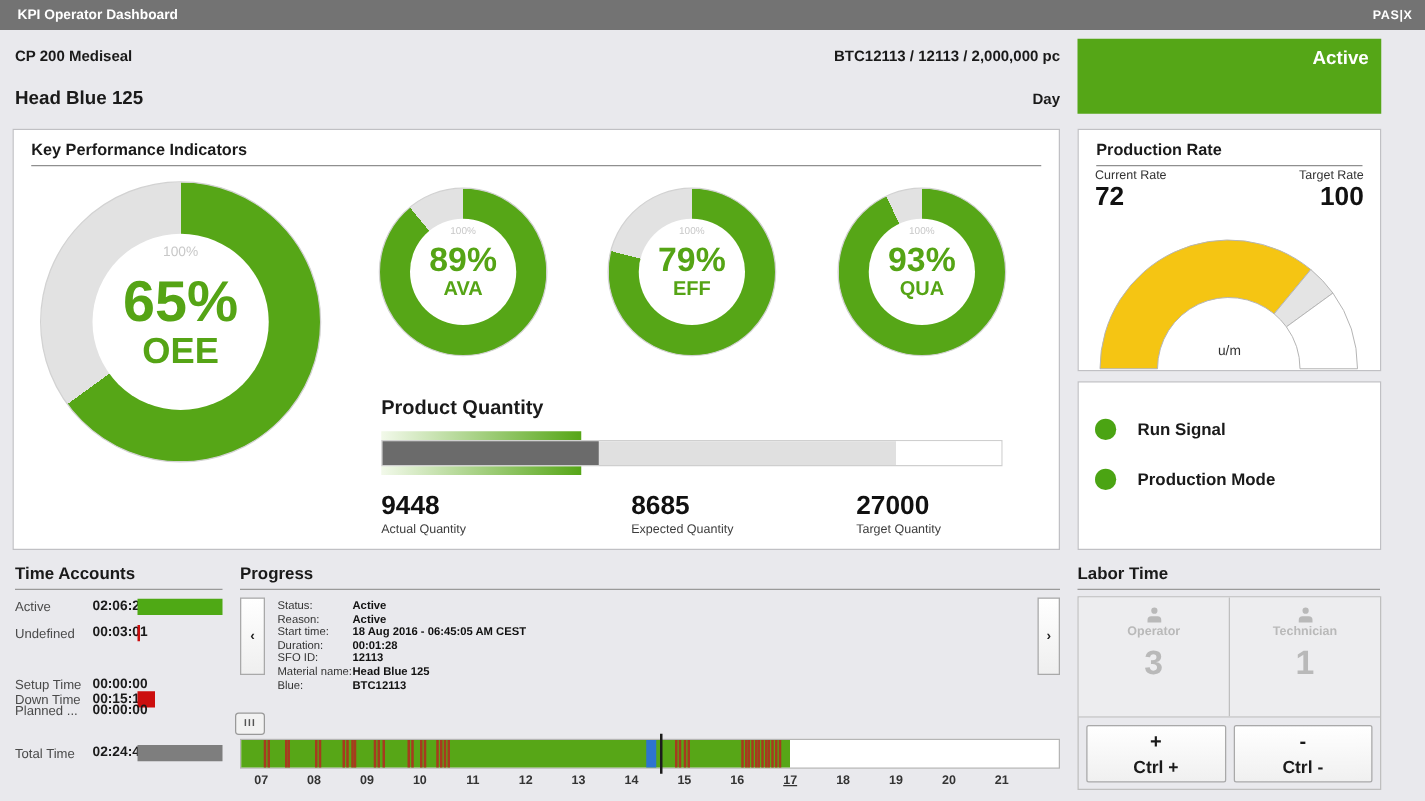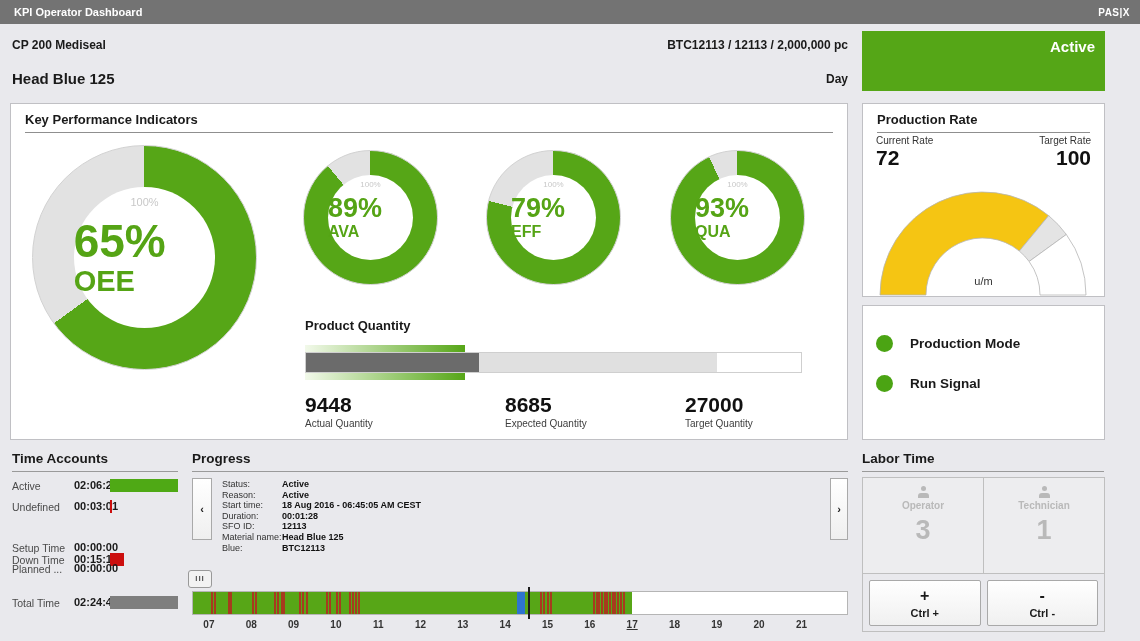--- a/index.html
+++ b/index.html
@@ -24,34 +24,34 @@
   .panel { position:absolute; background:#fff; border:1px solid #c0c0c4; }
   .panel-kpi     { left:10px;  top:103px; width:838px; height:337px; }
   .panel-rate    { left:862px; top:103px; width:243px; height:194px; }
   .panel-signals { left:862px; top:305px; width:243px; height:135px; }
   .panel-hd { font-size:13px; font-weight:bold; margin:8px 14px 0 14px; padding-bottom:5px; border-bottom:1px solid #8f8f8f; }
 
   
   .donut { position:absolute; }
   .donut .ring { position:absolute; inset:0; border-radius:50%; border:1px solid #d2d2d2; }
   .donut .hole { position:absolute; left:18.5%; top:18.5%; width:63%; height:63%; border-radius:50%; background:#fff;
-                 display:flex; flex-direction:column; align-items:flex-start; justify-content:center; }
+                 display:flex; flex-direction:column; align-items:center; justify-content:center; }
   .donut .ref { position:absolute; top:5px; left:0; right:0; text-align:center; color:#c8c8c8; font-size:8px; }
   .donut .val { color:#55a415; font-weight:bold; font-size:27px; line-height:1.05; }
   .donut .lbl { color:#55a415; font-weight:bold; font-size:16px; }
   .donut:nth-child(1){ left:32px; top:145px; width:225px; height:225px; }
   .donut:nth-child(1) .ref { font-size:11px; top:9px; }
   .donut:nth-child(1) .val { font-size:46px; }
   .donut:nth-child(1) .lbl { font-size:29px; }
   .donut:nth-child(2){ left:303px; top:150px; width:135px; height:135px; }
   .donut:nth-child(3){ left:486px; top:150px; width:135px; height:135px; }
   .donut:nth-child(4){ left:670px; top:150px; width:135px; height:135px; }
 
   
-  .bq-title { position:absolute; left:305px; top:318px; font-size:13px; font-weight:bold; }
+  .bq-title { position:absolute; left:305px; top:318px; font-size:16px; font-weight:bold; }
   .bq-wrap  { position:absolute; left:305px; top:345px; width:497px; }
   .bq-strip { height:7px; background:linear-gradient(to right,#f2f9ea,#56a617); }
   .bq-main  { position:relative; height:21px; border:1px solid #cfcfcf; }
   .bq-inner-bg { position:absolute; inset:0; }
   .bq-bar   { position:absolute; left:0; top:0; bottom:0; background:#6b6b6b; }
   .bq-nums  { position:absolute; top:394px; left:0; width:838px; }
   .bq-num   { position:absolute; }
   .bq-num .n { font-size:21px; font-weight:bold; color:#111; line-height:1.05; }
   .bq-num .l { font-size:10px; color:#3d3d3d; margin-top:2px; }
   .bq-num:nth-child(1){ left:305px; } .bq-num:nth-child(2){ left:505px; } .bq-num:nth-child(3){ left:685px; }
@@ -111,21 +111,21 @@
   .lt-tab.active .lt-lbl { color:#1a1a1a; }
   .lt-tab .lt-cnt { font-size:27px; font-weight:bold; margin-top:4px; }
   .lt-tab.active .lt-cnt { color:#4a4a4a; }
   .picon { position:relative; width:13px; height:12px; display:inline-block; }
   .picon::before { content:""; position:absolute; left:4px; top:0; width:5px; height:5px; border-radius:50%; background:currentColor; }
   .picon::after  { content:""; position:absolute; left:1px; bottom:0; width:11px; height:5px; border-radius:3px 3px 0 0; background:currentColor; }
   .lt-btns { display:flex; gap:6px; padding:6px; height:58px; }
   .lt-btn  { flex:1; background:linear-gradient(#ffffff,#f0f0f0); border:1px solid #a9a9a9; border-radius:2px;
              display:flex; flex-direction:column; align-items:center; justify-content:center; cursor:pointer; }
   .lt-btn .sym { font-size:16px; font-weight:bold; line-height:1; }
-  .lt-btn .sc  { font-size:11px; font-weight:bold; margin-top:3px; }
+  .lt-btn .sc  { font-size:14px; font-weight:bold; margin-top:3px; }
 </style>
 </head>
 <body>
 
 <div class="titlebar">
   <span class="tb-title">KPI Operator Dashboard</span>
   <span class="tb-logo">PAS|X</span>
 </div>
 
 <div class="hdr-machine">CP 200 Mediseal</div>
@@ -211,25 +211,25 @@
     <path d="M12,113 A103,103 0 0 1 180.65467094411503,33.63713599409371 L151.33316741567532,69.08074516178002 A57,57 0 0 0 58,113 Z" fill="#f5c513" stroke="#b5b5b5" stroke-width="0.8"></path>
     <path d="M180.65467094411503,33.63713599409371 A103,103 0 0 1 198.32875042061957,52.458119013875255 L161.113968679372,79.49624061932903 A57,57 0 0 0 151.33316741567532,69.08074516178002 Z" fill="#e4e4e4" stroke="#b5b5b5" stroke-width="0.8"></path>
     <path d="M198.32875042061957,52.458119013875255 A103,103 0 0 1 218,112.99999999999999 L172,113 A57,57 0 0 0 161.113968679372,79.49624061932903 Z" fill="#ffffff" stroke="#b5b5b5" stroke-width="0.8"></path>
   </svg>
 <div class="gauge-unit">u/m</div>
 
 <div class="panel panel-signals"></div>
 <div class="sig-list" id="sig-list">
     <div class="sig-item">
     <span class="sig-dot"></span>
-    <span class="sig-lbl">Production Mode</span>
+    <span class="sig-lbl">Run Signal</span>
   </div>
     <div class="sig-item">
     <span class="sig-dot"></span>
-    <span class="sig-lbl">Run Signal</span>
+    <span class="sig-lbl">Production Mode</span>
   </div>
   </div>
 
 <div class="sec-hd sec-ta">Time Accounts</div>
 <div class="ta-rows" id="ta-rows">
     <div class="ta-row" style="top: 0px;">
     <span class="ta-lbl">Active</span>
     <span class="ta-time">02:06:22</span>
     <span class="ta-bar" style="background: rgb(79, 169, 21); width: 68px;"></span>
   </div>

